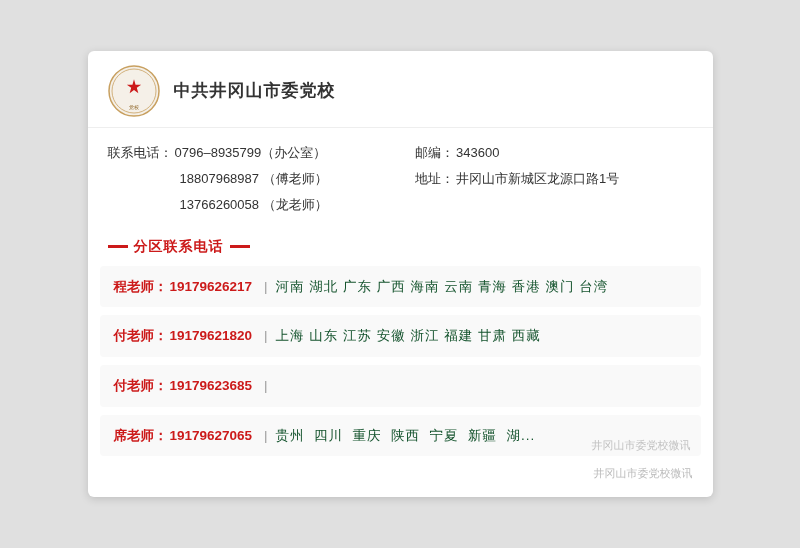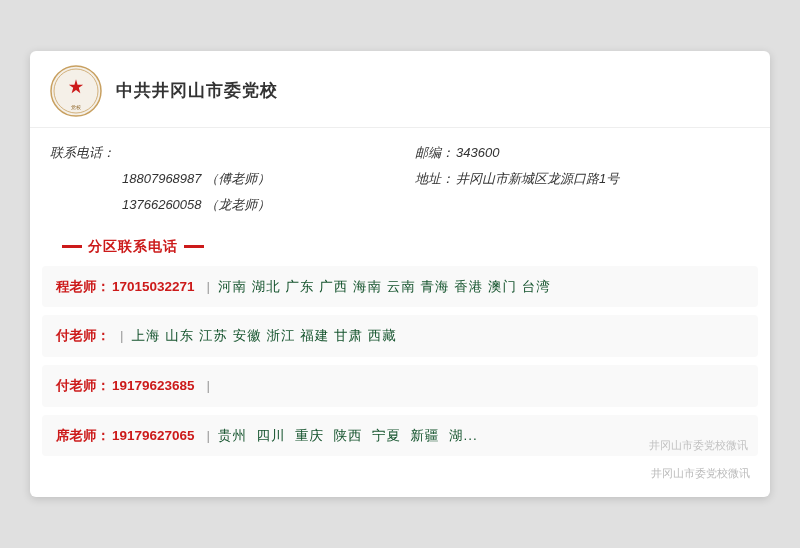--- a/index.html
+++ b/index.html
@@ -7,21 +7,21 @@
       font-family: "Microsoft YaHei", "SimHei", "STHeiti", Arial, sans-serif;
       background: #e0e0e0;
       display: flex;
       justify-content: center;
       align-items: center;
       min-height: 548px;
       width: 800px;
     }
     .card {
       background: #ffffff;
-      width: 740px;
+      width: 625px;
       border-radius: 6px;
       overflow: hidden;
       box-shadow: 0 2px 8px rgba(0,0,0,0.15);
       padding: 0 0 16px 0;
     }
     .header {
       display: flex;
       align-items: center;
       padding: 14px 20px 10px 20px;
       border-bottom: 1px solid #eee;
@@ -48,35 +48,34 @@
     }
     .contact-right {
       flex: 1;
     }
     .contact-row {
       font-size: 13px;
       color: #333;
       line-height: 2;
       display: flex;
       align-items: baseline;
-      font-style: italic;
     }
     .contact-label {
       color: #333;
       white-space: nowrap;
       margin-right: 2px;
     }
     .contact-indent {
       padding-left: 72px;
     }
     .divider-section {
       display: flex;
       align-items: center;
       padding: 6px 20px;
-      margin: 4px 12px;
+      margin: 4px 0;
     }
     .divider-bar-left {
       width: 20px;
       height: 3px;
       background: #cc1a1a;
       margin-right: 6px;
     }
     .divider-bar-right {
       width: 20px;
       height: 3px;
@@ -144,20 +143,21 @@
         <text x="26" y="44" text-anchor="middle" font-size="5" fill="#8b6020" font-family="serif">党校</text>
       </svg>
     </div>
     <div class="org-title">中共井冈山市委党校</div>
   </div>
 
   <div class="contact-section">
     <div class="contact-left">
       <div class="contact-row">
         <span class="contact-label">联系电话：</span>
+        <span>0796–8935799（办公室）</span>
       </div>
       <div class="contact-row contact-indent">
         <span>18807968987 （傅老师）</span>
       </div>
       <div class="contact-row contact-indent">
         <span>13766260058 （龙老师）</span>
       </div>
     </div>
     <div class="contact-right">
       <div class="contact-row">
@@ -174,27 +174,28 @@
   <div class="divider-section">
     <div class="divider-bar-left"></div>
     <span class="divider-text">分区联系电话</span>
     <div class="divider-bar-right"></div>
   </div>
 
   <div class="region-list">
 
     <div class="region-item">
       <span class="teacher-name">程老师：</span>
-      <span class="phone-num">17015032271</span>
+      <span class="phone-num">19179626217</span>
       <span class="separator">|</span>
       <span class="regions-text">河南  湖北  广东  广西  海南  云南  青海  香港  澳门  台湾</span>
     </div>
 
     <div class="region-item">
       <span class="teacher-name">付老师：</span>
+      <span class="phone-num">19179621820</span>
       <span class="separator">|</span>
       <span class="regions-text">上海  山东  江苏  安徽  浙江  福建  甘肃  西藏</span>
     </div>
 
     <div class="region-item">
       <span class="teacher-name">付老师：</span>
       <span class="phone-num">19179623685</span>
       <span class="separator">|</span>
     </div>
 

